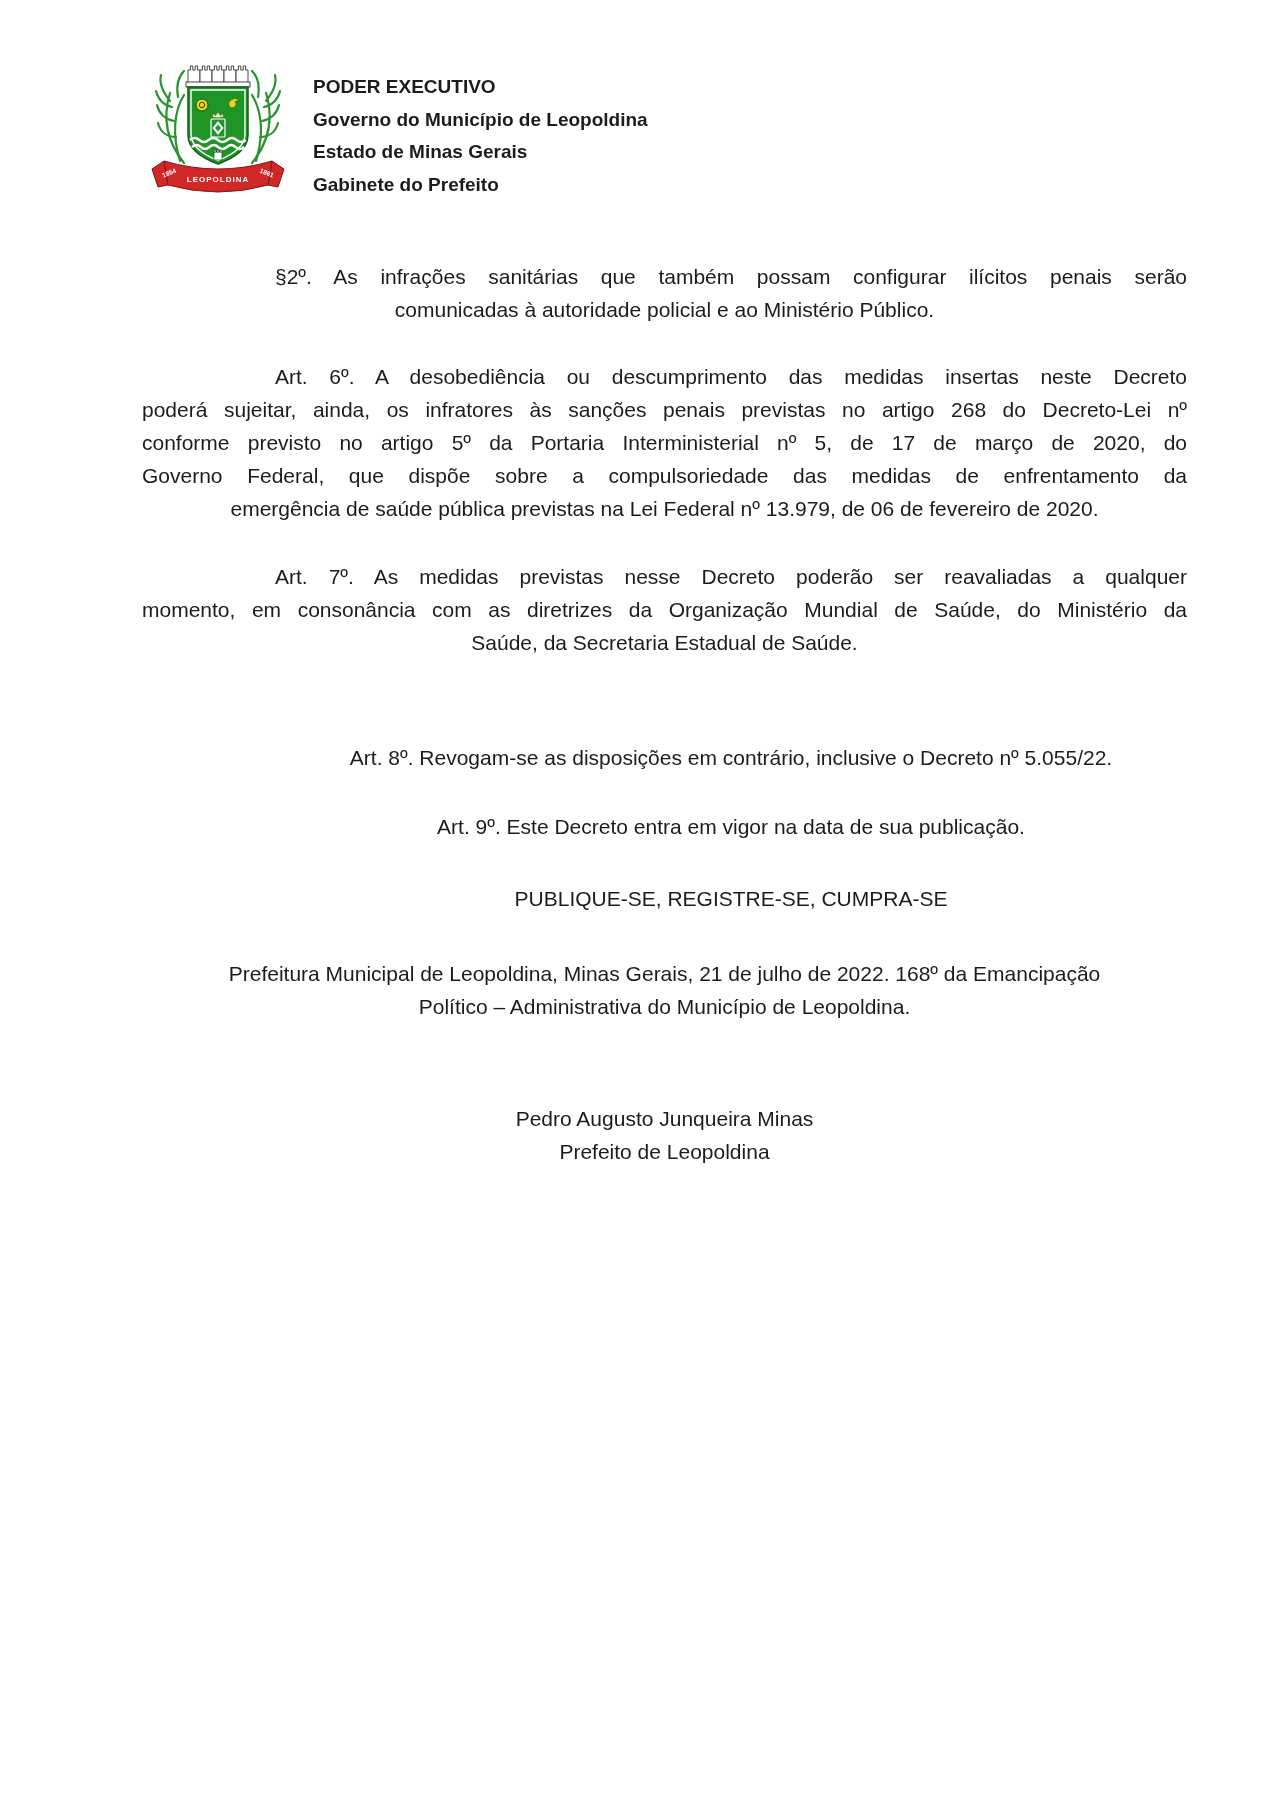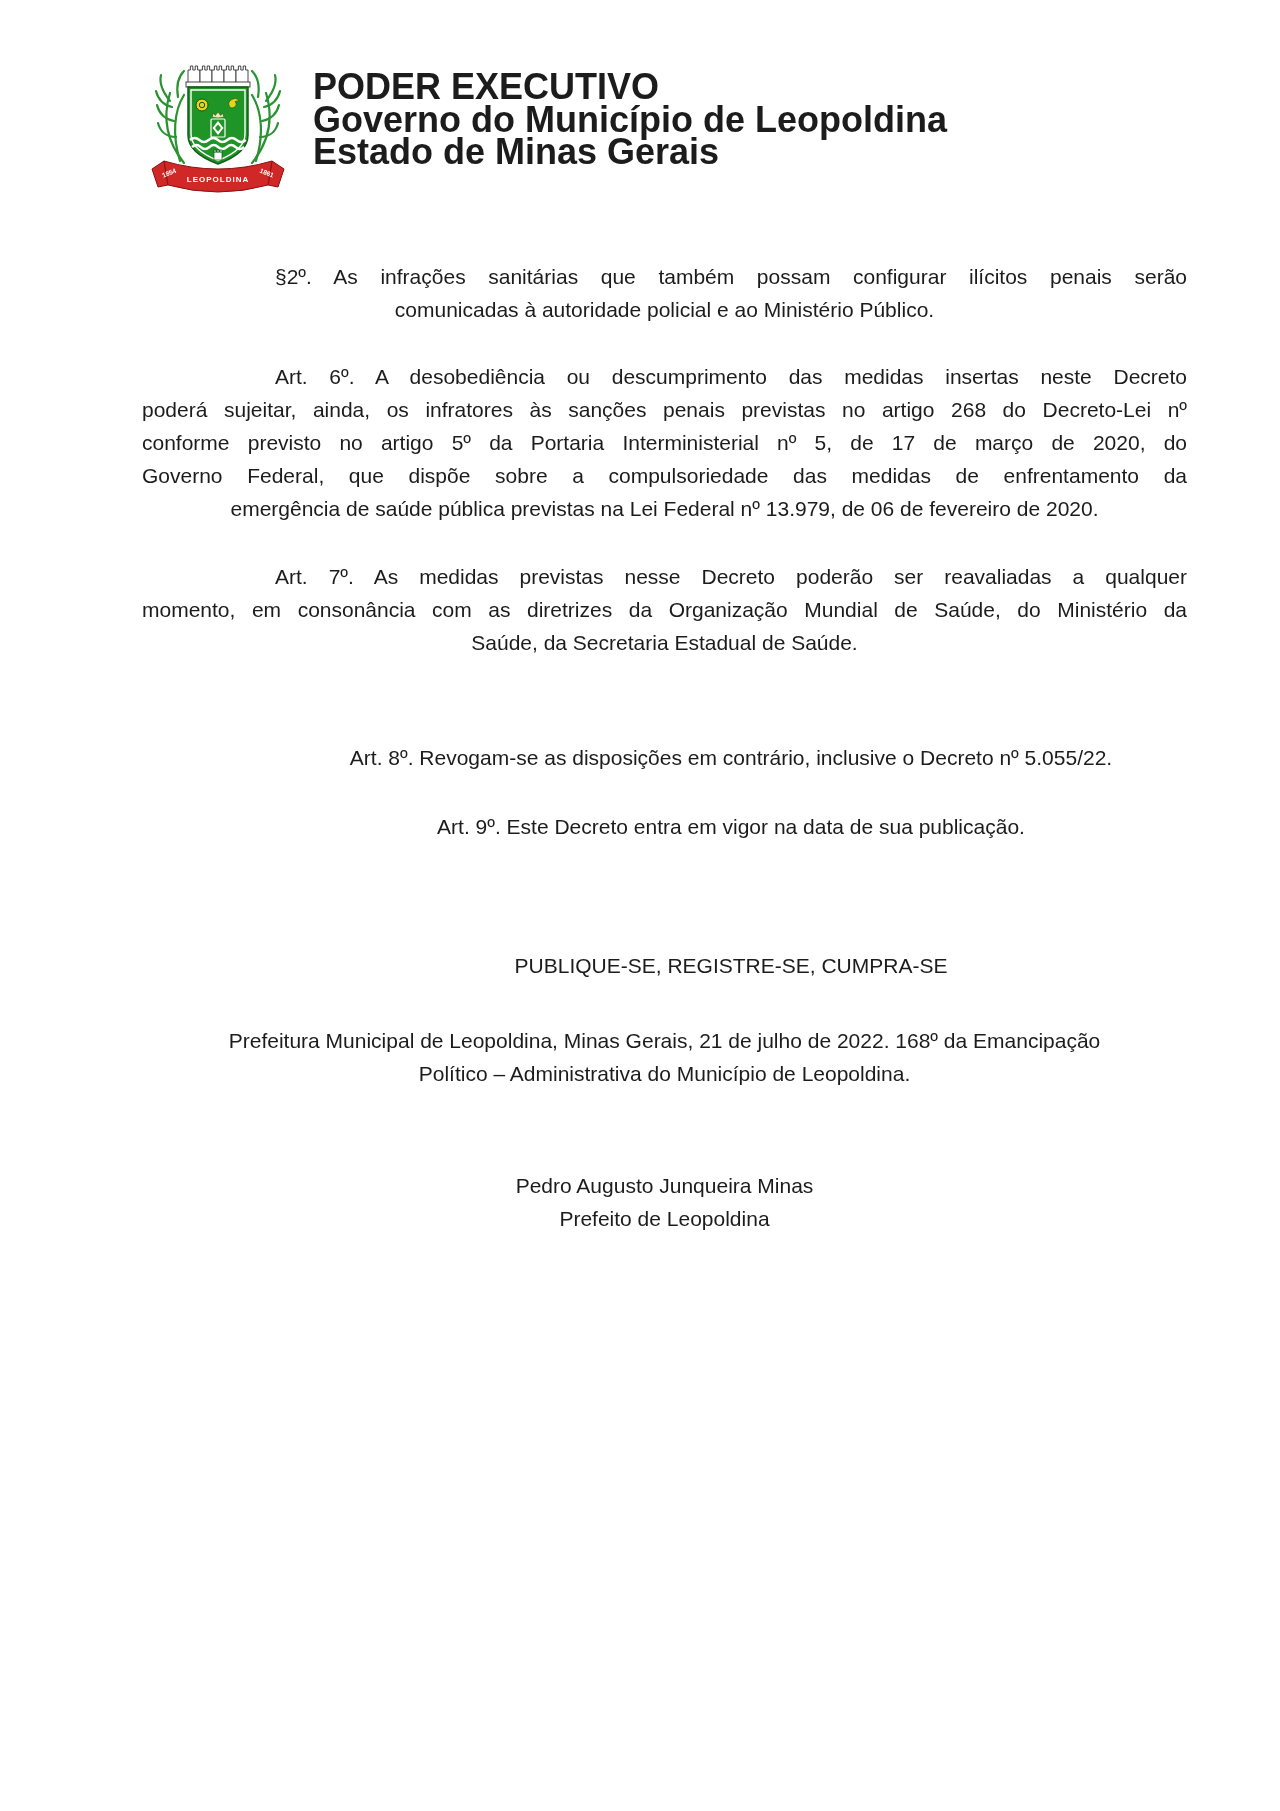--- a/index.html
+++ b/index.html
@@ -4,37 +4,37 @@
 <style>
   html,body{margin:0;padding:0;background:#ffffff;}
   .page{
     position:relative;width:1280px;height:1811px;background:#ffffff;
     font-family:"Liberation Sans",sans-serif;color:#1c1c1c;overflow:hidden;
   }
   
   .crest{position:absolute;left:148px;top:60px;width:140px;height:142px;}
   .header-text{
     position:absolute;left:313px;top:71px;
-    font-weight:bold;font-size:36px;line-height:32.5px;white-space:nowrap;
+    font-weight:bold;font-size:19px;line-height:32.5px;white-space:nowrap;
   }
   
   .docbody{
     position:absolute;left:142px;top:260px;width:1045px;
     font-size:21px;line-height:33px;
   }
   .para{margin:0;}
   .ln{text-align:justify;text-align-last:justify;}
   .ln-last{text-align:center;}
   .indent{text-indent:133px;}
   .center{text-align:right;text-align-last:center;}
   .mb34{margin-bottom:34px;}
   .mb35{margin-bottom:35px;}
   .mb36{margin-bottom:36px;}
   .mb42{margin-bottom:42px;}
-  .mb71{margin-bottom:106px;}
+  .mb71{margin-bottom:39px;}
   .mb79{margin-bottom:79px;}
   .mb82{margin-bottom:82px;}
   .ribbon-label{font-weight:bold;letter-spacing:1px;}
   .ribbon-year{font-weight:bold;}
 </style>
 </head>
 <body>
 
 <div class="page">
 
@@ -108,20 +108,21 @@
       <text class="ribbon-year" x="22" y="114" font-size="6.5" fill="#ffffff" text-anchor="middle" transform="rotate(-22 22 114)">1854</text>
       <text class="ribbon-label" x="70" y="121" font-size="8" fill="#ffffff" text-anchor="middle">LEOPOLDINA</text>
       <text class="ribbon-year" x="118" y="114" font-size="6.5" fill="#ffffff" text-anchor="middle" transform="rotate(22 118 114)">1861</text>
     </g>
   </svg>
 
   <div class="header-text">
     <div>PODER EXECUTIVO</div>
     <div>Governo do Município de Leopoldina</div>
     <div>Estado de Minas Gerais</div>
+    <div>Gabinete do Prefeito</div>
   </div>
 
   <div class="docbody">
 
     <div class="para mb34">
       <div class="ln indent">§2º. As infrações sanitárias que também possam configurar ilícitos penais serão</div>
       <div class="ln-last">comunicadas à autoridade policial e ao Ministério Público.</div>
     </div>
 
     <div class="para mb35">

